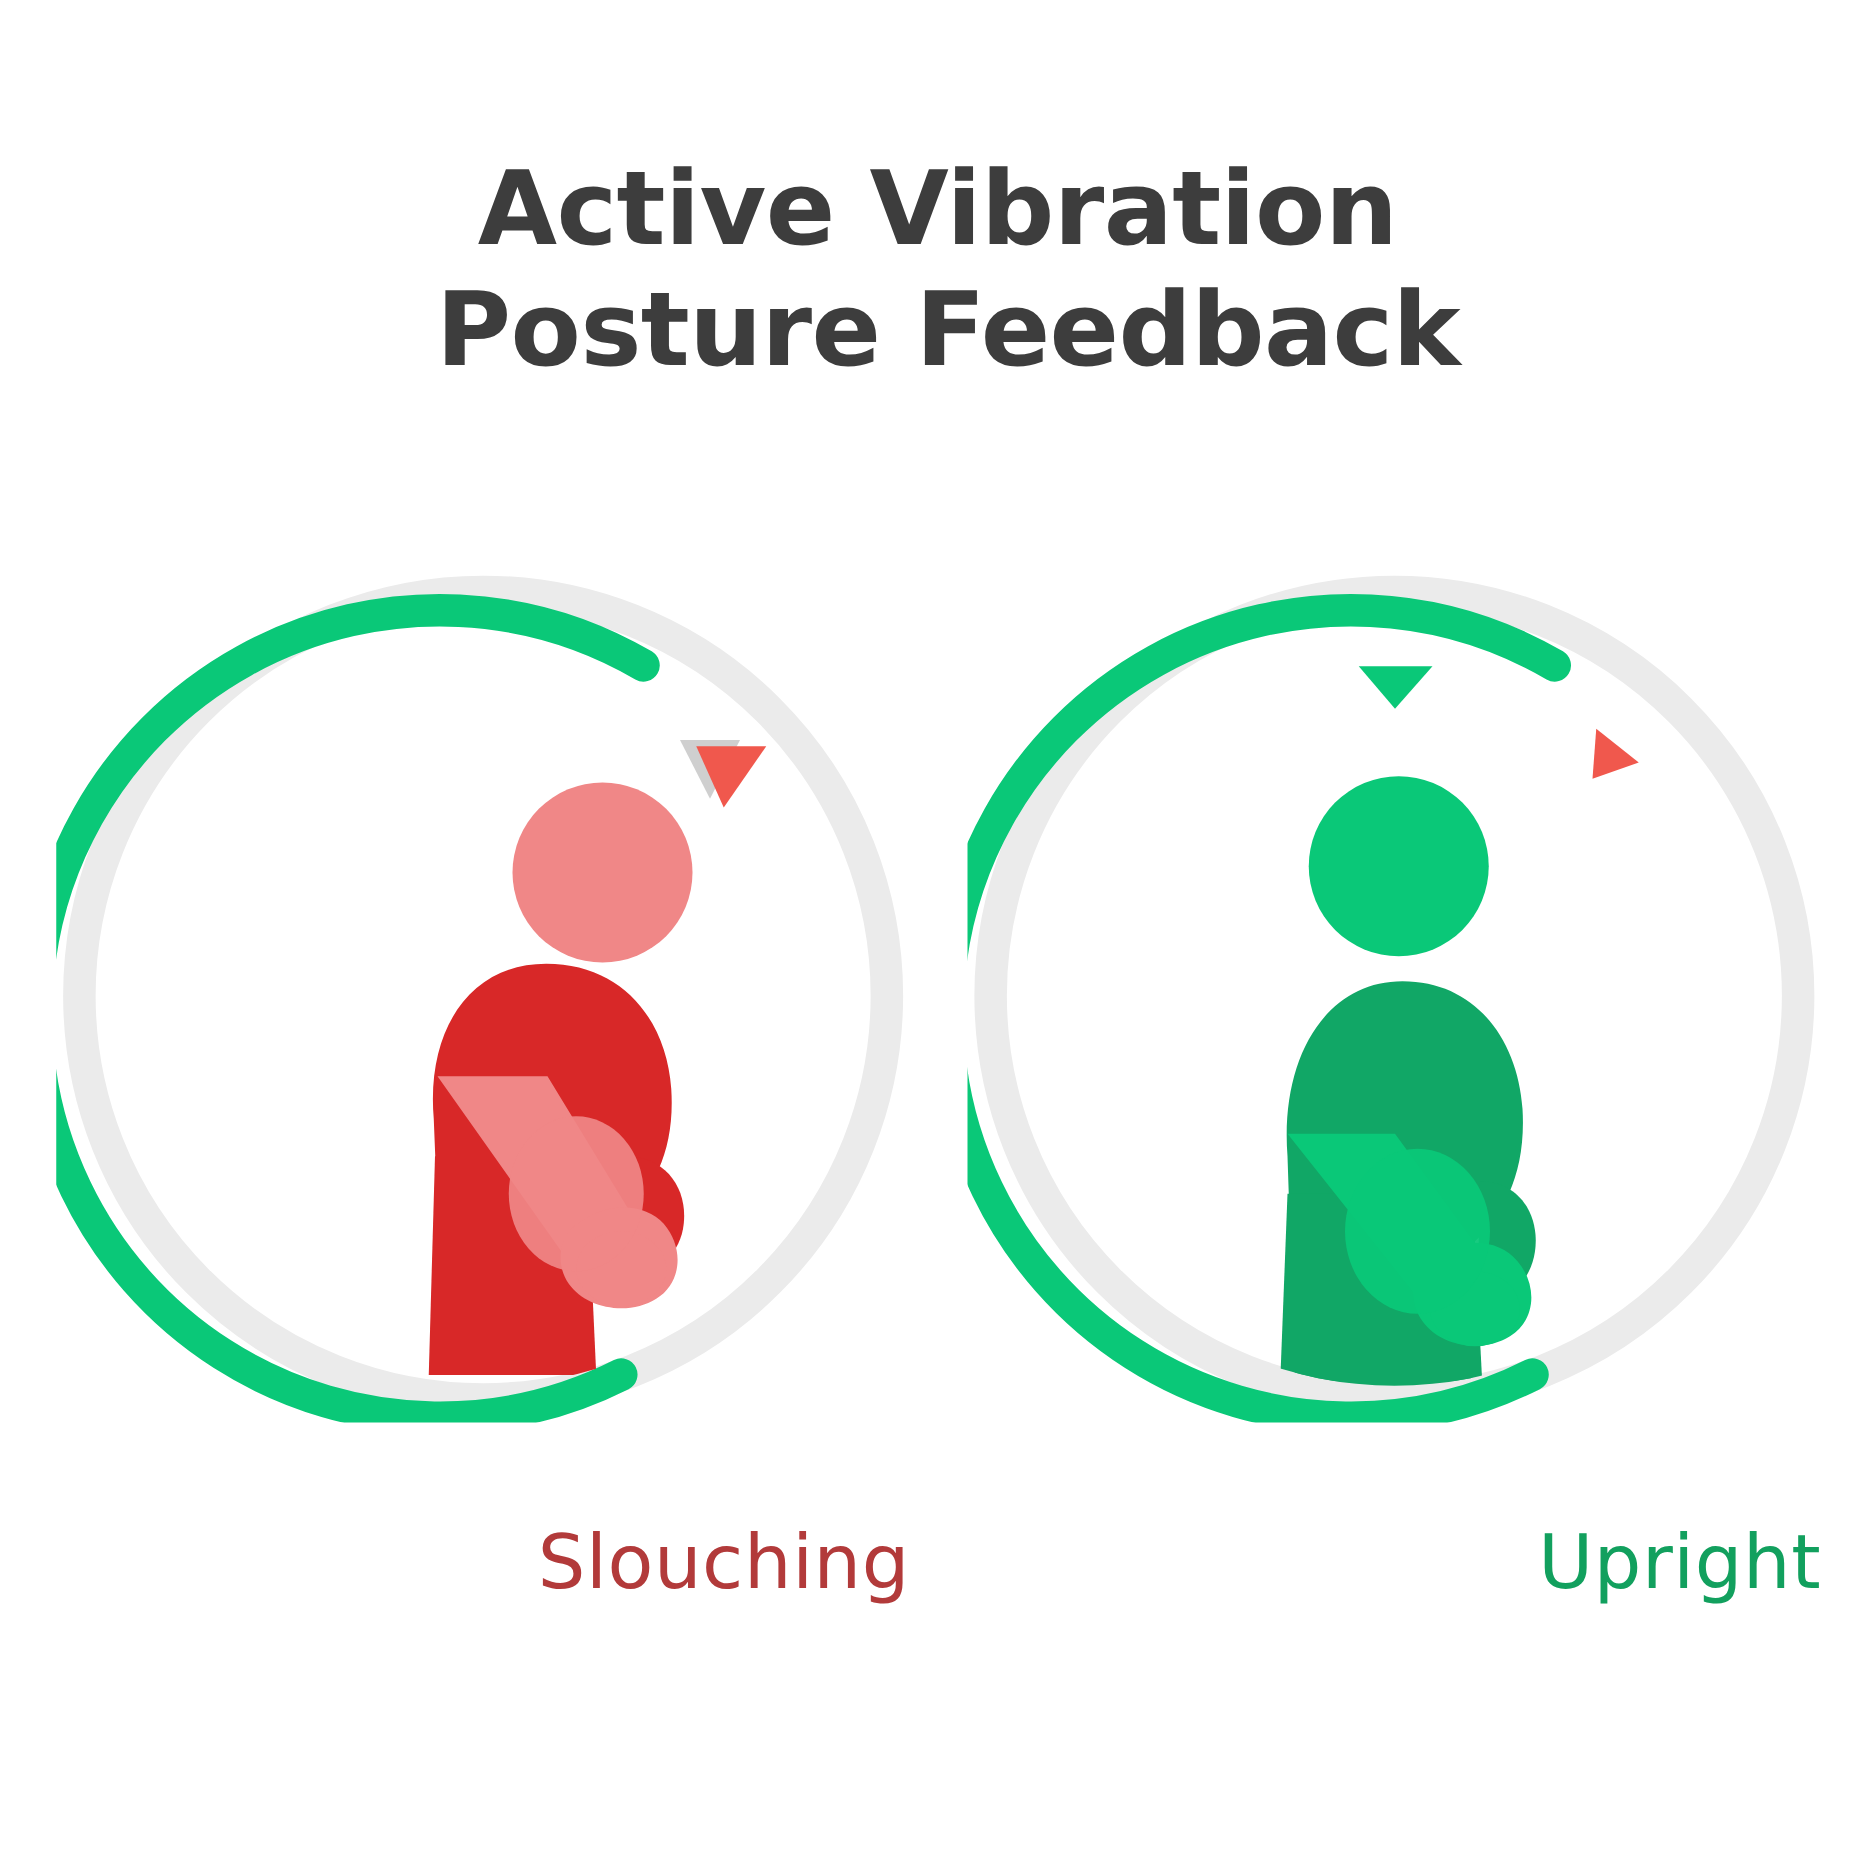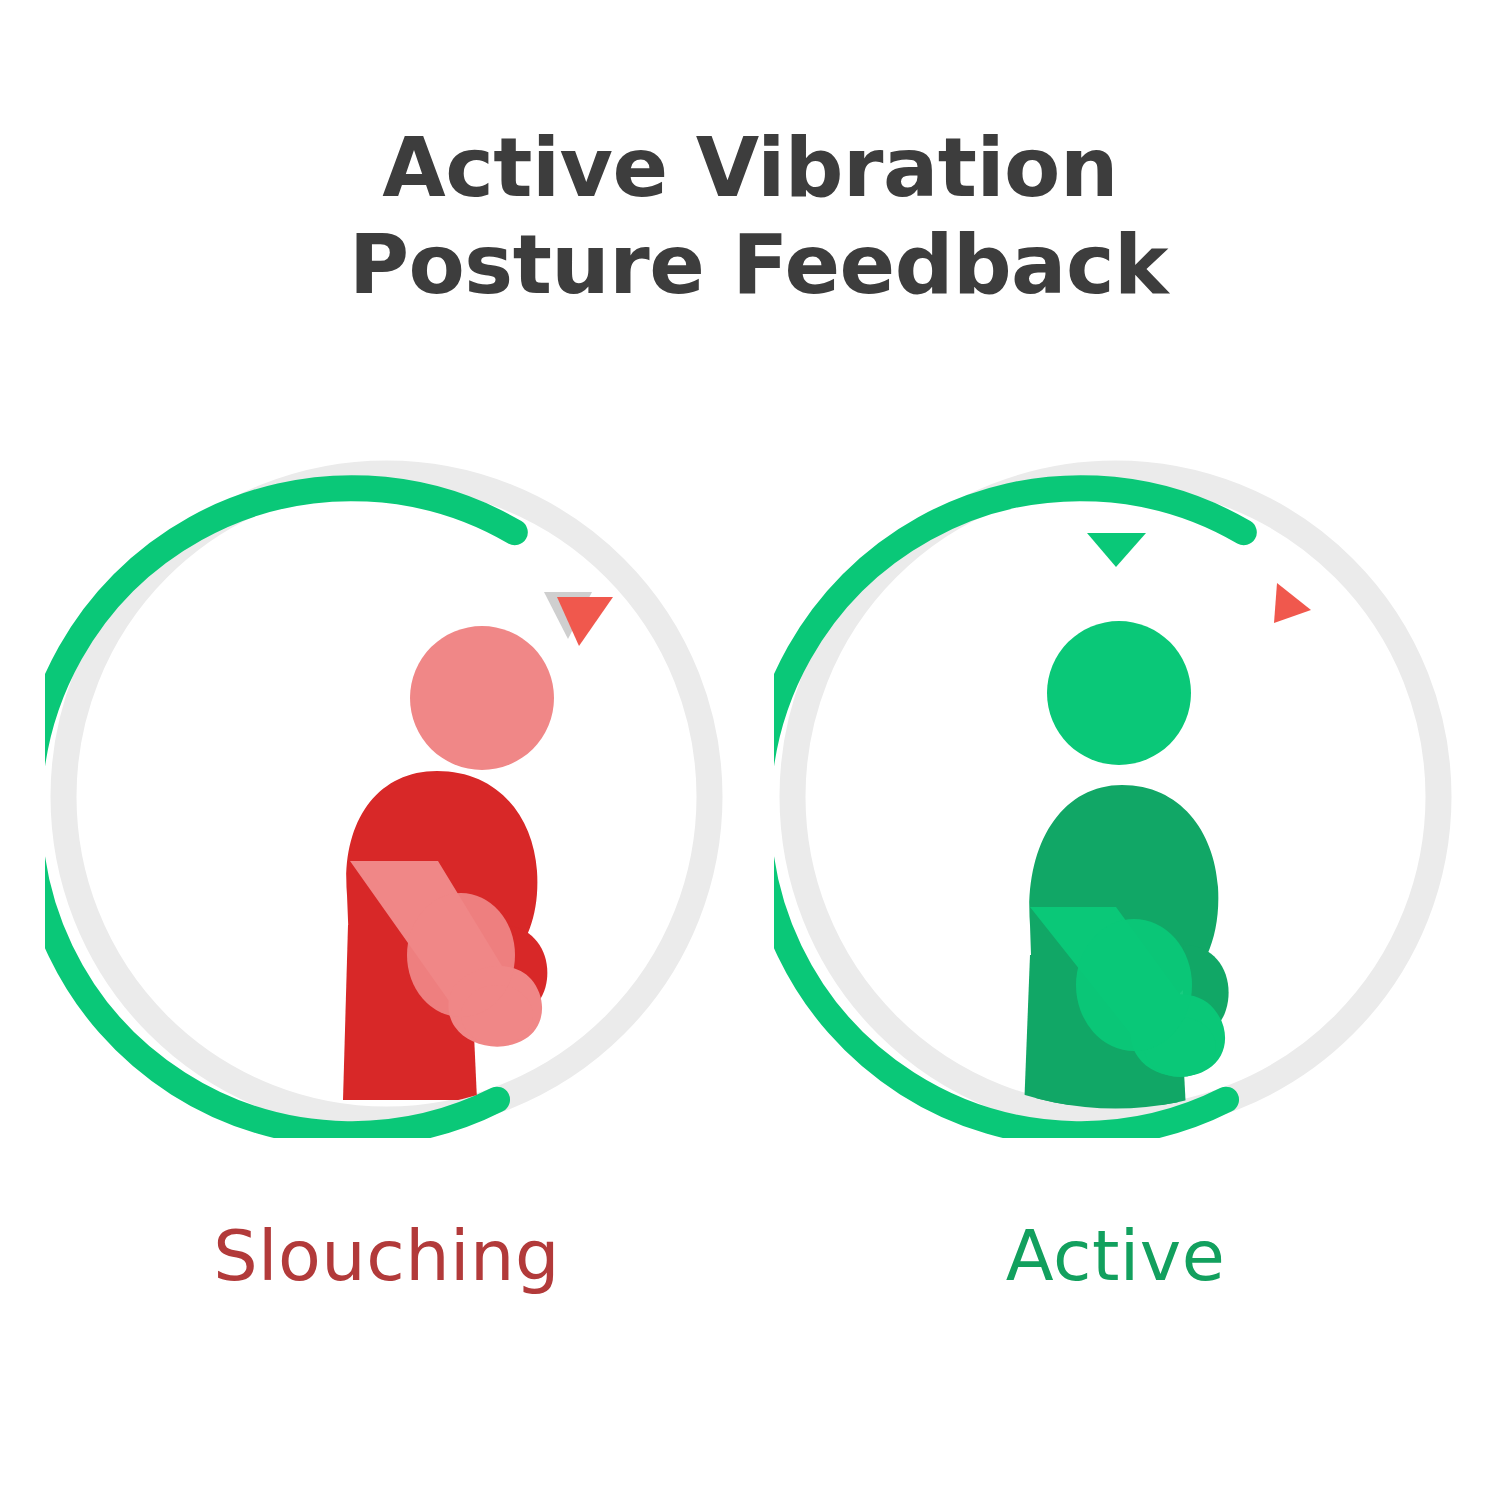--- a/index.html
+++ b/index.html
@@ -48,25 +48,25 @@
     top: 440;
   }
   .panel-left  { left: 45px;  top: 455px; width: 683px; height: 683px; }
   .panel-right { left: 774px; top: 455px; width: 683px; height: 683px; }
 
   .gauge-svg { display: block; width: 683px; height: 683px; }
 
   .caption {
     position: absolute;
     width: 683px;
-    text-align: center;
+    text-align: right;
     top: 1215px;
     font-family: "DejaVu Sans", sans-serif;
     font-weight: 400;
-    font-size: 70px;
+    font-size: 60px;
     letter-spacing: 0.5px;
   }
   .caption-left  { left: 45px;  }
   .caption-right { left: 774px; }
 </style>
 </head>
 <body style="background: rgb(255, 255, 255);">
 
 <div class="stage">
 
@@ -189,15 +189,15 @@
         <polygon points="313,78 372,78 342,112" fill="#0ac878"></polygon>
 
         <polygon points="503,128 537,155 500,168" fill="#f0584d"></polygon>
       </svg>
     </div>
 
   </div>
 
   <div class="caption caption-left" style="color:#b23a3a">Slouching</div>
 
-  <div class="caption caption-right" style="color:#12a05e">Active</div>
+  <div class="caption caption-right" style="color:#12a05e">Upright</div>
 
 </div>
 
 </body></html>

